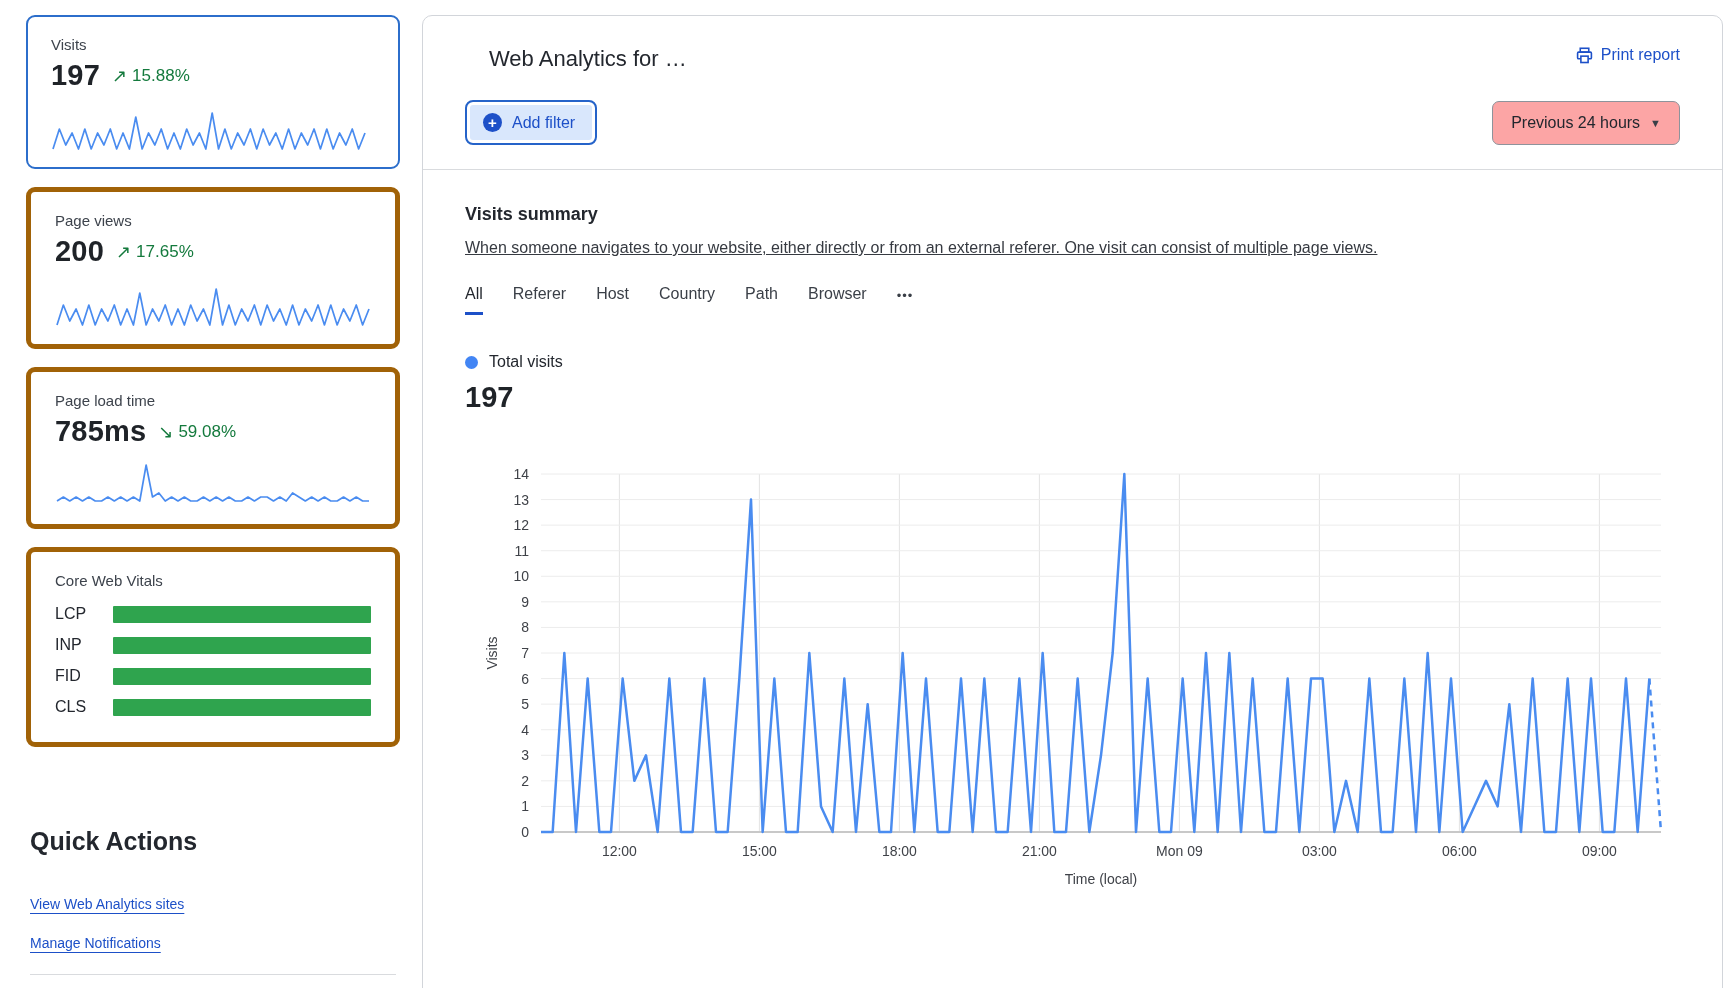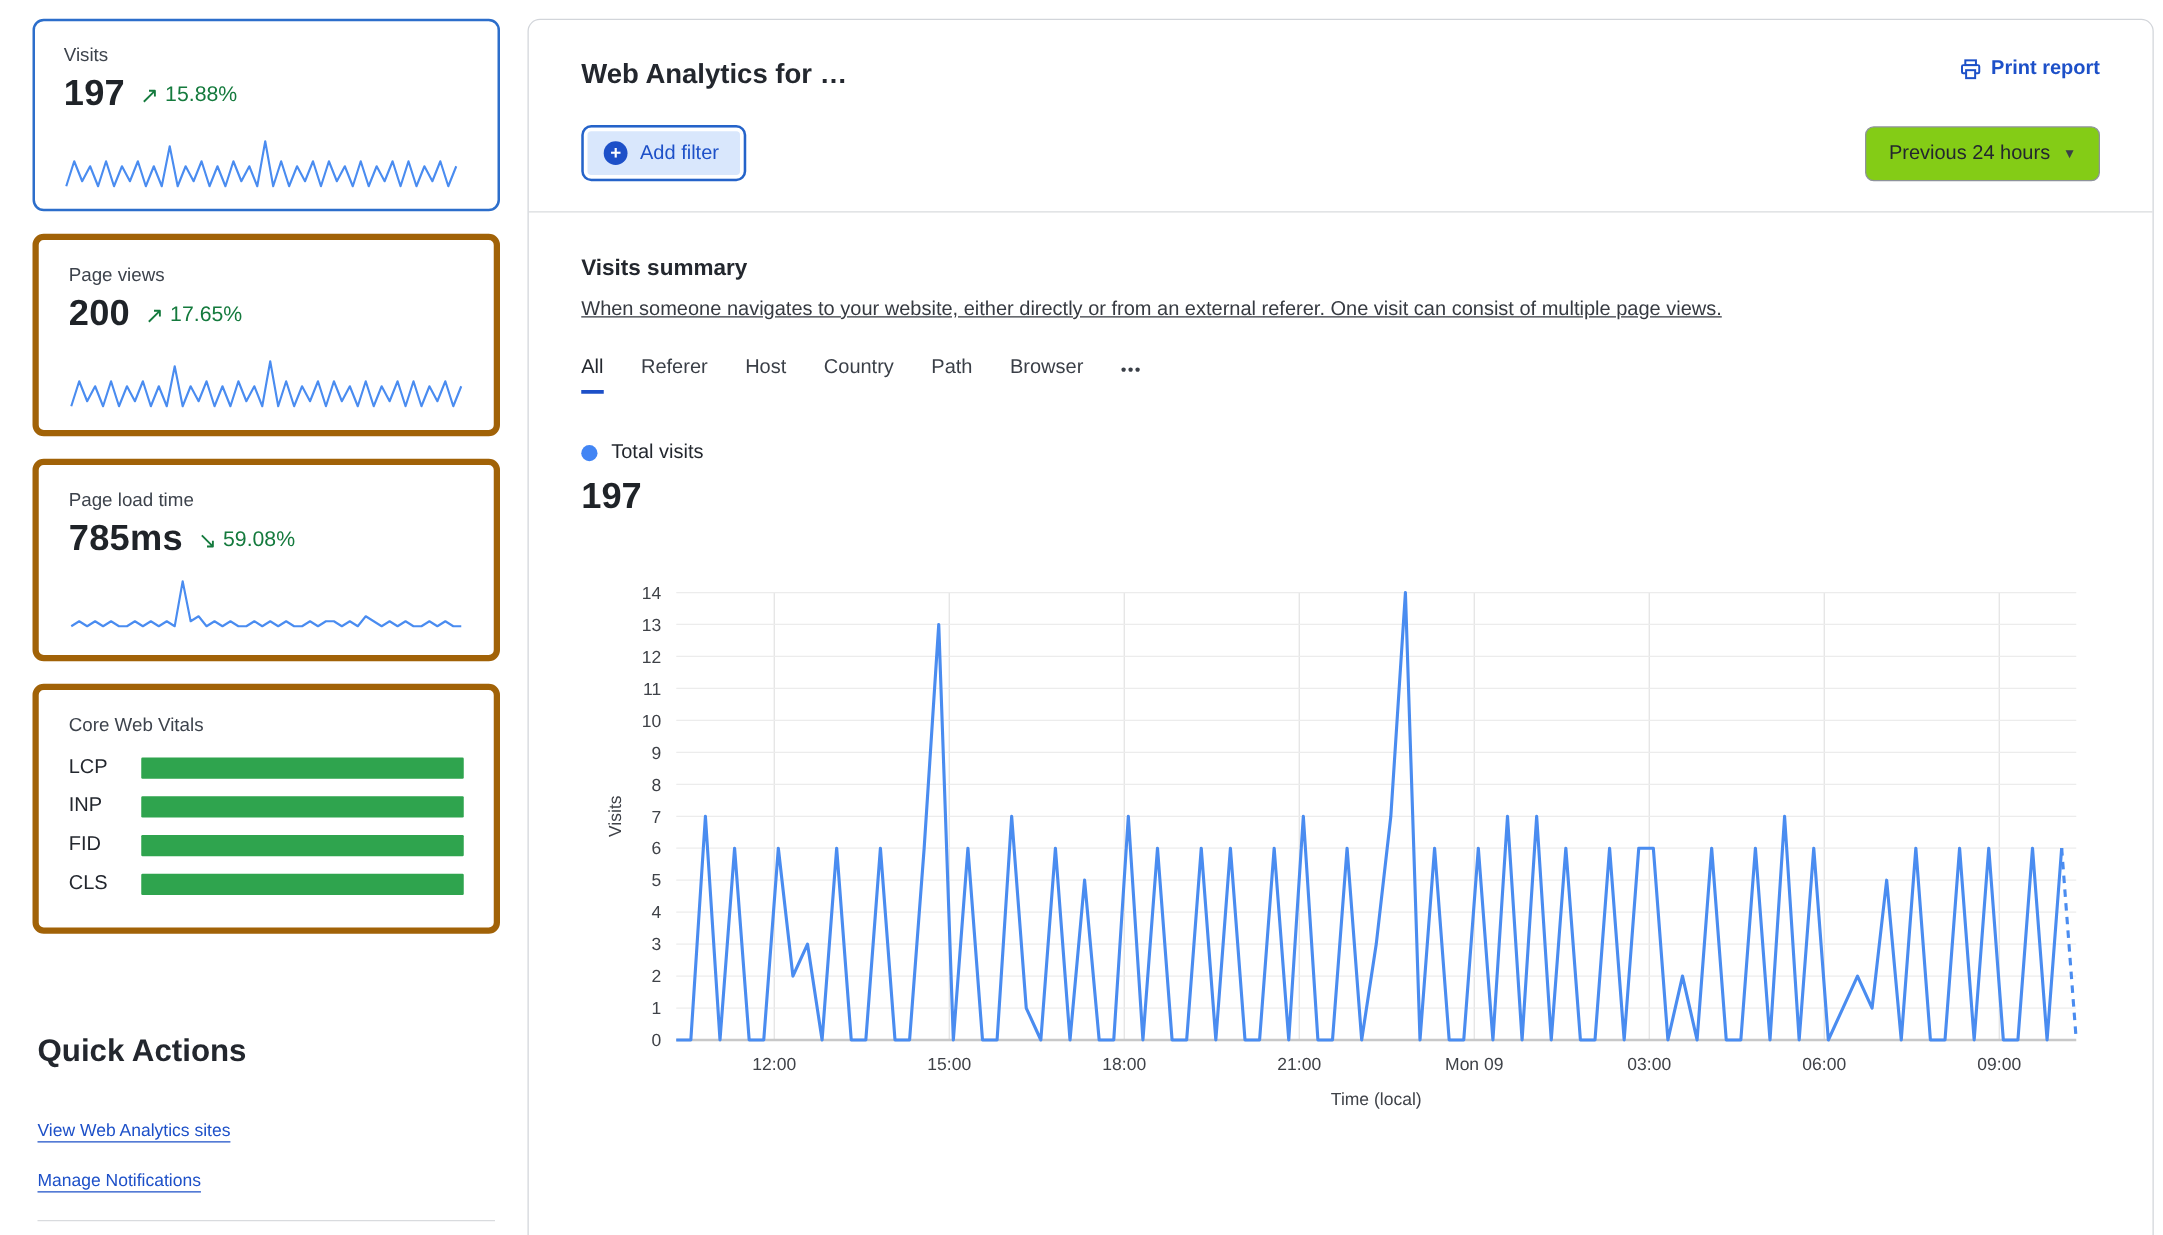--- a/index.html
+++ b/index.html
@@ -26,29 +26,29 @@
   .quick-actions { margin-top:62px; padding:0 4px; }
   .qa-title { font-size:25px; font-weight:700; color:#23272e; }
   .qa-link { display:inline-block; margin-top:22px; font-size:14px; color:#1d50c8; text-decoration:underline; text-underline-offset:4px; cursor:pointer; }
   .qa-divider { margin-top:22px; border-top:1px solid #d9dbde; }
 
   
   .main { position:absolute; left:422px; top:15px; width:1301px; height:1100px;
     background:#fff; border:1px solid #d2d5da; border-radius:10px; }
   .main-header { padding:30px 42px 24px; }
   .title-row { display:flex; justify-content:space-between; align-items:flex-start; }
-  .page-title { font-size:22px; font-weight:700; color:#23272e; }
-  .print-link { display:flex; align-items:center; gap:8px; color:#1d50c8; font-size:16px; cursor:pointer;font-weight:bold; }
+  .page-title { font-size:22px; font-weight:400; color:#23272e;margin-left:24px; }
+  .print-link { display:flex; align-items:center; gap:8px; color:#1d50c8; font-size:16px; cursor:pointer; }
   .controls-row { display:flex; justify-content:space-between; align-items:center; margin-top:28px; }
   .add-filter { display:flex; align-items:center; gap:10px; background:#d9e7fc; color:#1d50c8;
     border:2px solid #2563c9; box-shadow:inset 0 0 0 3px #fff; border-radius:8px;
     padding:11px 20px 11px 16px; font-size:16px; cursor:pointer; font-family:inherit; }
   .plus-icon { width:19px; height:19px; border-radius:50%; background:#1d50c8; color:#fff;
     display:flex; align-items:center; justify-content:center; font-size:15px; line-height:1; font-weight:700; }
-  .range-btn { background:#84cc16; border:1px solid #8e939b; border-radius:7px; padding:12px 18px;
+  .range-btn { background:#fca5a5; border:1px solid #8e939b; border-radius:7px; padding:12px 18px;
     font-size:16px; color:#23272e; cursor:pointer; display:flex; align-items:center; gap:10px; font-family:inherit; }
   .caret { font-size:11px; color:#3a3f47; }
   .header-divider { border-top:1px solid #d9dbde; }
 
   .content { padding:34px 42px 0; }
   .section-title { font-size:18px; font-weight:700; color:#23272e; }
   .section-desc { margin-top:14px; font-size:16px; color:#363a41;text-decoration:underline; }
   .tabs { display:flex; gap:30px; margin-top:28px; align-items:center; }
   .tab { font-size:16px; color:#3a3f47; padding-bottom:9px; cursor:pointer; border-bottom:3px solid transparent; }
   .tab.active { color:#23272e; border-bottom:3px solid #1d50c8;text-align:right; }

